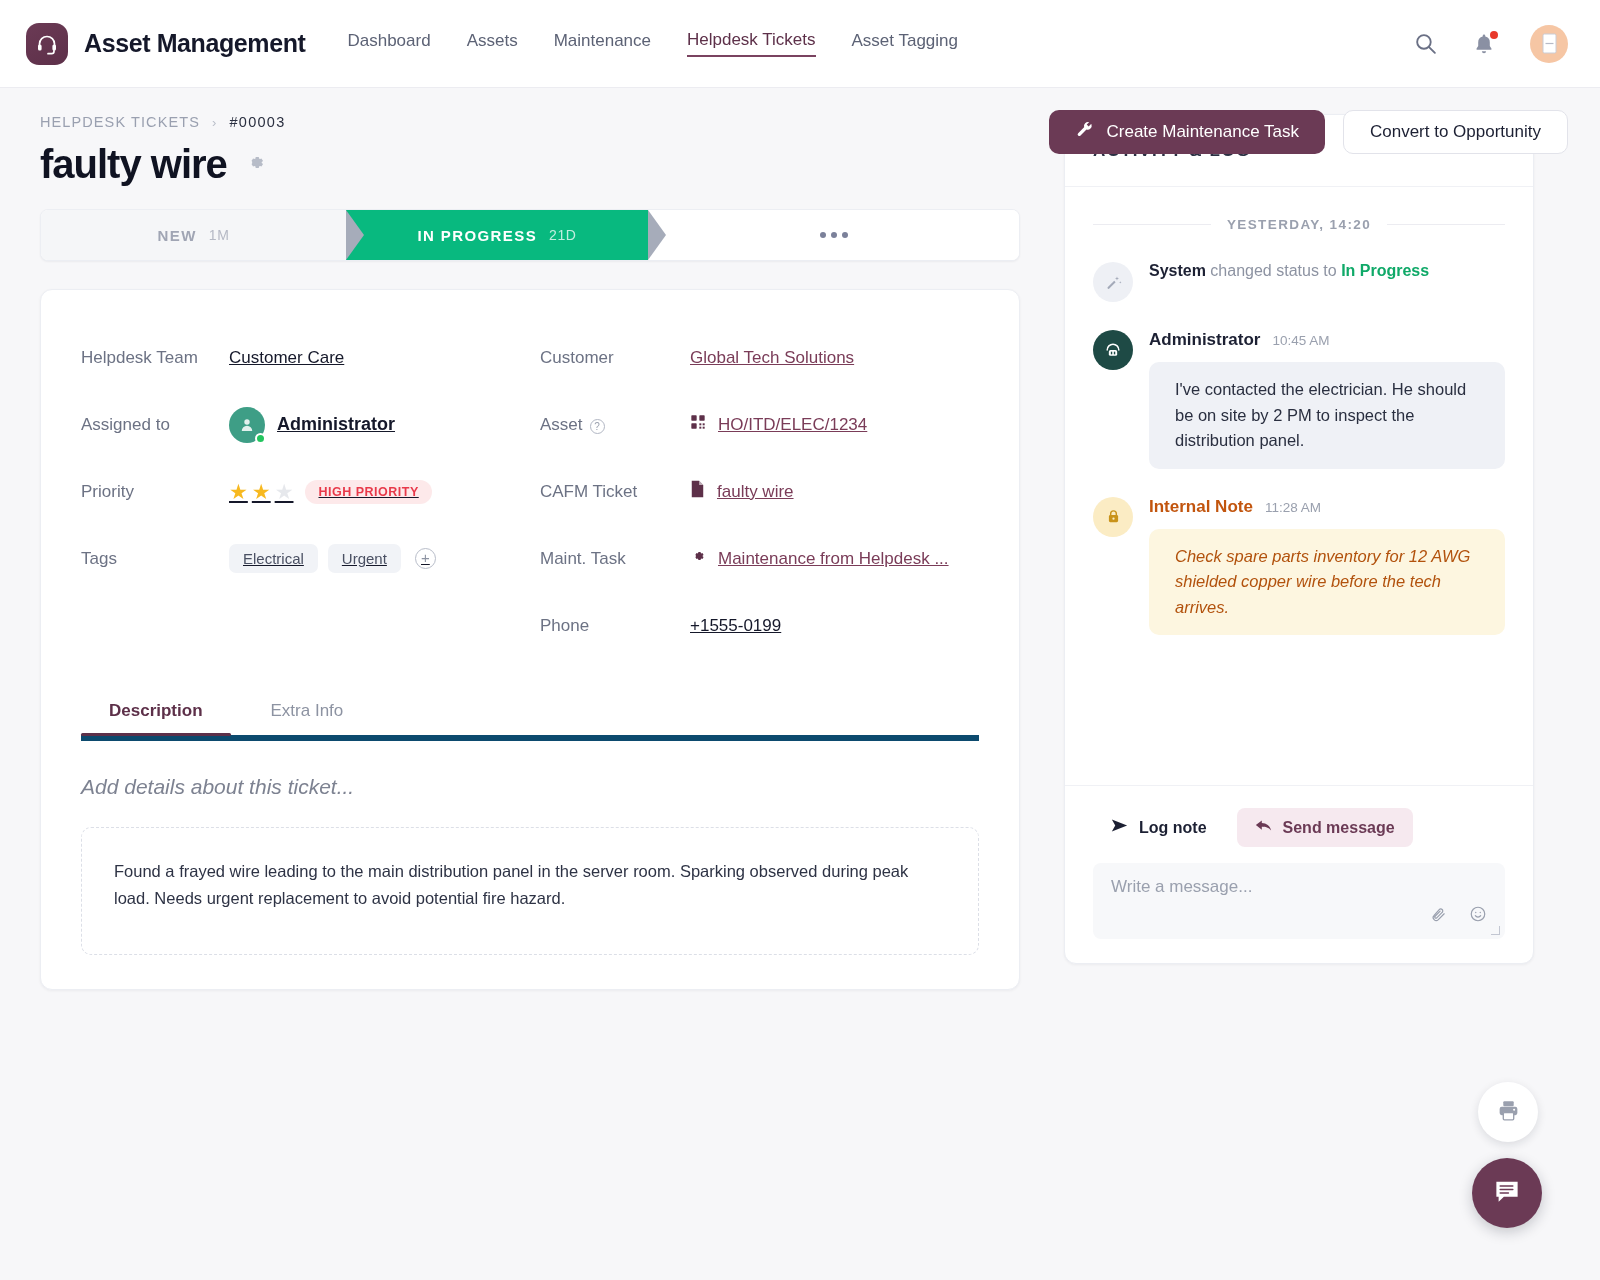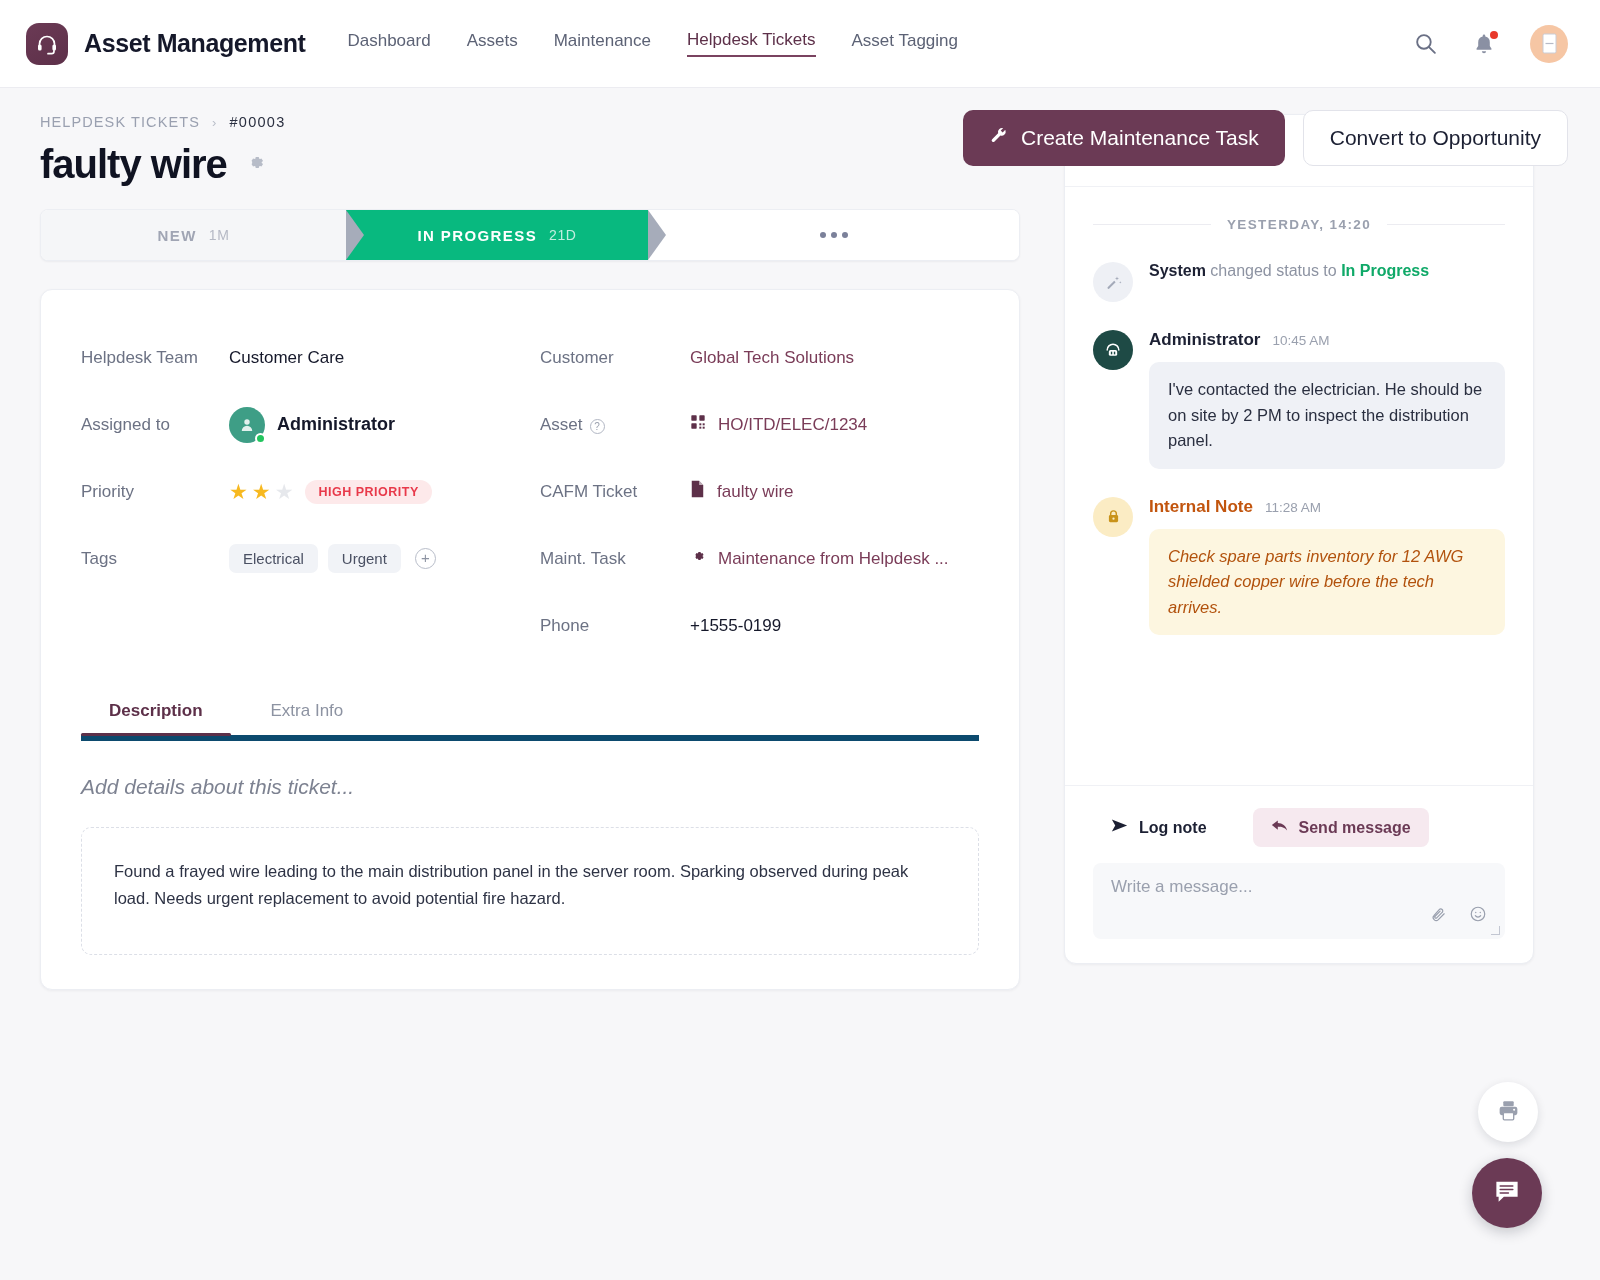--- a/index.html
+++ b/index.html
@@ -50,22 +50,22 @@
   .breadcrumb { display: flex; align-items: center; gap: 12px; font-size: 14.5px; letter-spacing: 1.1px; }
   .crumb-root { color: #9aa0b0; font-weight: 500; cursor: pointer; }
   .crumb-sep { color: #b9bec9; font-size: 13px; }
   .crumb-current { color: #2a2f40; font-weight: 500; letter-spacing: 1.3px; }
 
   .title-row { display: flex; align-items: center; gap: 18px; margin-top: 12px; }
   .page-title { font-size: 40px; font-weight: 700; letter-spacing: -1px; color: #101322; }
 
   .actions { position: absolute; right: 32px; top: 110px; display: flex; gap: 18px; }
   .btn {
-    height: 56px; border-radius: 10px; display: flex; align-items: center; gap: 13px;
-    padding: 0 26px; font-size: 21px; cursor: pointer; white-space: nowrap;
+    height: 44px; border-radius: 10px; display: flex; align-items: center; gap: 13px;
+    padding: 0 26px; font-size: 17px; cursor: pointer; white-space: nowrap;
   }
   .btn-primary { background: #6b3a55; color: #fff; font-weight: 500; }
   .btn-outline { background: #fff; color: #1c2033; border: 1px solid #e2e3ea; font-weight: 500; }
 
   
   .statusbar {
     margin-top: 22px; height: 52px; display: flex; align-items: stretch;
     background: #ffffff; border-radius: 8px; overflow: hidden;
     box-shadow: 0 1px 2px rgba(20,24,40,.05);
     border: 1px solid #eceef3;
@@ -92,21 +92,21 @@
   
   .card {
     margin-top: 28px; background: #fff; border: 1px solid #eceef3;
     border-radius: 12px; box-shadow: 0 1px 3px rgba(20,24,40,.05);
     padding: 34px 40px 34px 40px; width: 980px;
   }
   .fields { display: flex; gap: 20px; }
   .fcol { width: 50%; }
   .frow { display: flex; align-items: center; min-height: 67px; }
   .flabel { width: 148px; flex: none; font-size: 17px; color: #6c7284; }
-  .fval { font-size: 17px; color: #15182a; display: flex; align-items: center; gap: 12px; }
+  .fval { font-size: 17px; color: #15182a; display: flex; align-items: center; gap: 12px; text-decoration: underline; }
   .fval.link { color: #7a3c58; }
   .fval-strong { font-weight: 700; font-size: 18px; color: #15182a; }
   .fcol.right .flabel { width: 150px; }
 
   .avatar-assign {
     width: 36px; height: 36px; border-radius: 50%; background: #3e9e86;
     position: relative; display: flex; align-items: center; justify-content: center;
   }
   .avatar-assign .online {
     position: absolute; right: -1px; bottom: -1px; width: 11px; height: 11px;
@@ -182,27 +182,27 @@
   .entry-main { flex: 1; min-width: 0; }
   .entry-line { font-size: 16px; color: #8d93a2; }
   .entry-line b { color: #1c2033; font-weight: 700; }
   .entry-line .ok { color: #0fa968; font-weight: 700; }
   .entry-head { display: flex; align-items: baseline; gap: 12px; }
   .entry-name { font-size: 17px; font-weight: 700; color: #1c2033; }
   .entry-name.amber { color: #c2550e; }
   .entry-time { font-size: 13.5px; color: #9aa0ae; }
   .bubble {
     margin-top: 12px; background: #eff1f6; border-radius: 10px;
-    padding: 15px 19px; font-size: 16.5px; line-height: 1.55; color: #2a2f40;
+    padding: 15px 26px; font-size: 16.5px; line-height: 1.55; color: #2a2f40;
   }
   .bubble.note {
     background: #fdf6e0; color: #b2520d; font-style: italic;
   }
   .panel-foot { border-top: 1px solid #f0f1f5; padding: 22px 28px 24px 28px; }
-  .foot-btns { display: flex; gap: 28px; align-items: center; }
+  .foot-btns { display: flex; gap: 12px; align-items: center; }
   .fbtn {
     display: flex; align-items: center; gap: 11px; font-size: 16px;
     padding: 10px 18px; border-radius: 8px; cursor: pointer; font-weight: 600;
   }
   .fbtn.plain { color: #1c2033; }
   .fbtn.sel { background: #f6e9ef; color: #6b3a55; }
   .composer {
     margin-top: 16px; background: #f7f8fa; border-radius: 8px;
     height: 76px; padding: 14px 18px; position: relative;
   }

